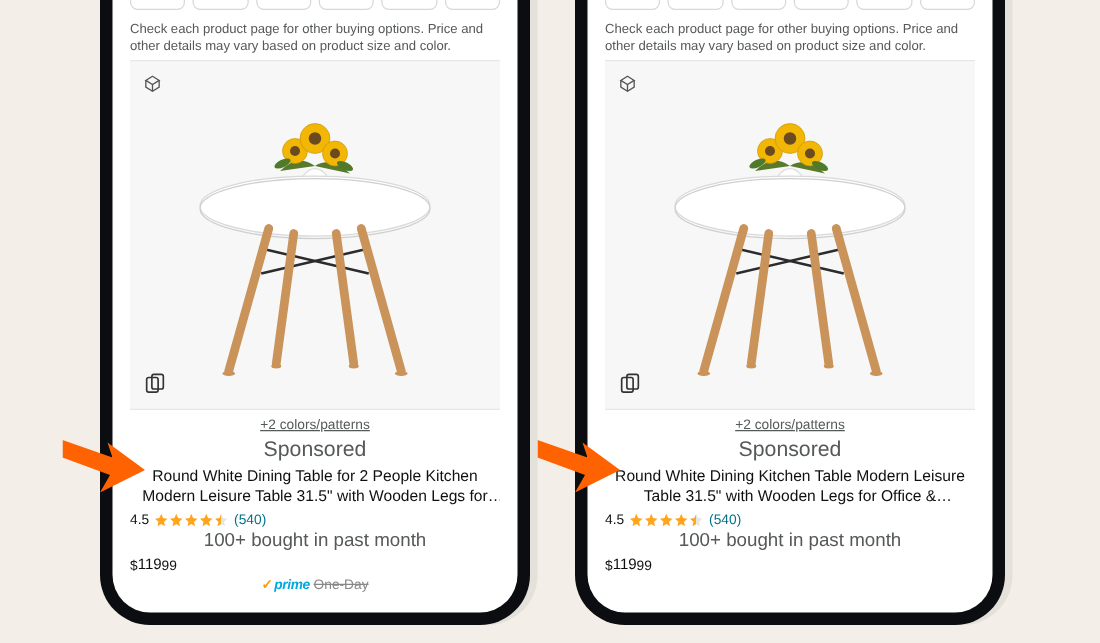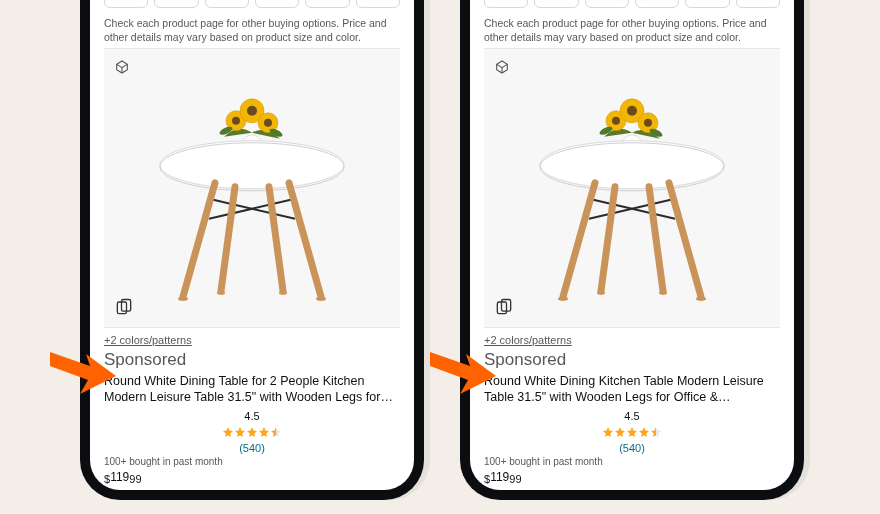--- a/index.html
+++ b/index.html
@@ -94,20 +94,21 @@
     position: absolute;
     left: 50%;
     top: 50%;
     transform: translate(-50%, -46%);
     width: 210px;
     height: 220px;
   }
   .meta {
     padding-top: 6px;
     font-size: 11px;
+    text-align: center;
   }
   .colors-link {
     color: #565959;
     text-decoration: underline;
     font-size: 11px;
   }
   .sponsored {
     color: #565959;
     font-size: 17px;
     margin-top: 4px;
@@ -120,40 +121,39 @@
     display: -webkit-box;
     -webkit-line-clamp: 2;
     -webkit-box-orient: vertical;
     overflow: hidden;
   }
   .rating-row {
     display: flex;
     align-items: center;
     gap: 4px;
     margin-top: 4px;
-    flex-direction: column;
   }
   .rating-num {
     color: #0f1111;
     font-size: 11px;
   }
   .stars {
     display: inline-flex;
   }
   .star {
     width: 12px;
     height: 12px;
   }
   .count {
     color: #007185;
     font-size: 11px;
   }
   .bought {
     color: #565959;
-    font-size: 10px;
+    font-size: 15px;
     margin-top: 2px;
   }
   .price {
     color: #0f1111;
     margin-top: 4px;
     display: flex;
     align-items: flex-start;
   }
   .price .sym { font-size: 11px; position: relative; top: 2px; }
   .price .whole { font-size: 12px; font-weight: 500; line-height: 1; }
@@ -296,20 +296,23 @@
                 </svg>
             </span>
             <span class="count">(540)</span>
           </div>
           <div class="bought">100+ bought in past month</div>
           <div class="price">
             <span class="sym">$</span>
             <span class="whole">119</span>
             <span class="cents">99</span>
           </div>
+          <div class="prime-row">
+            <span class="prime-check">✓</span><span class="prime">prime</span><span class="oneday">One-Day</span>
+          </div>
         </div>
       </div>
     </div>
   </div>
 
   <div class="phone right">
 
     <div class="screen">
       <div class="screen-inner">
         <div class="pill-row">

